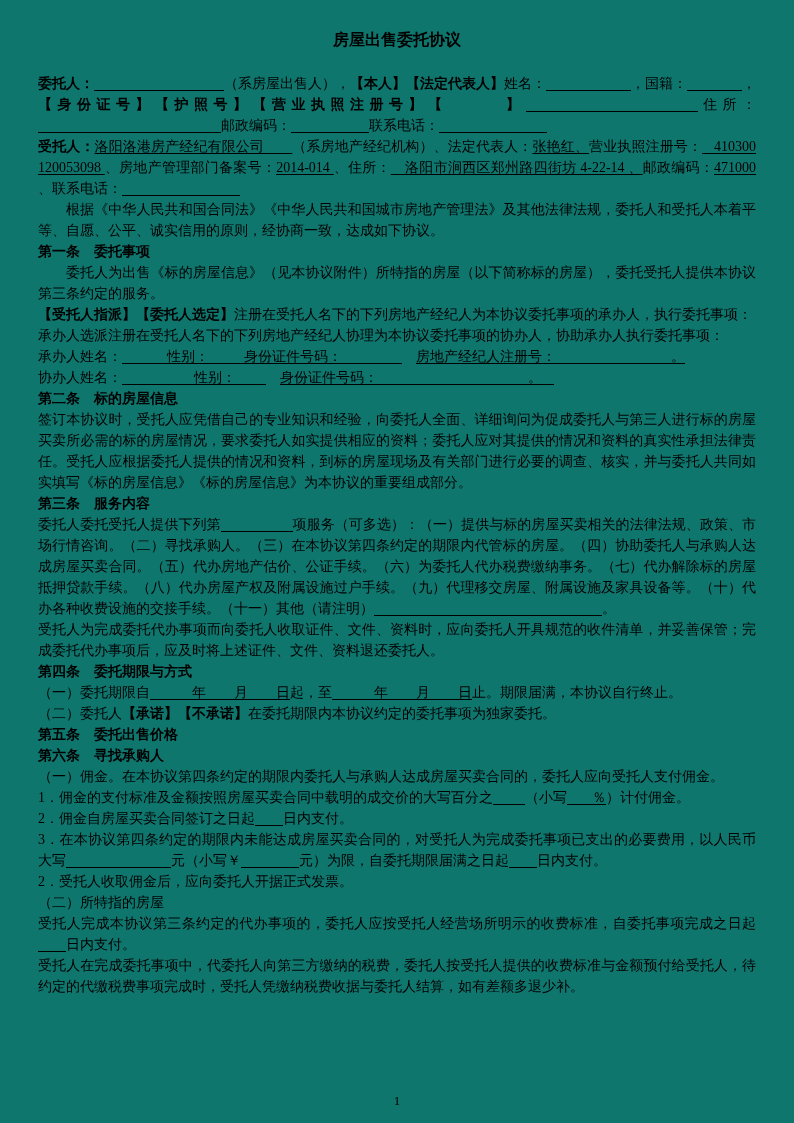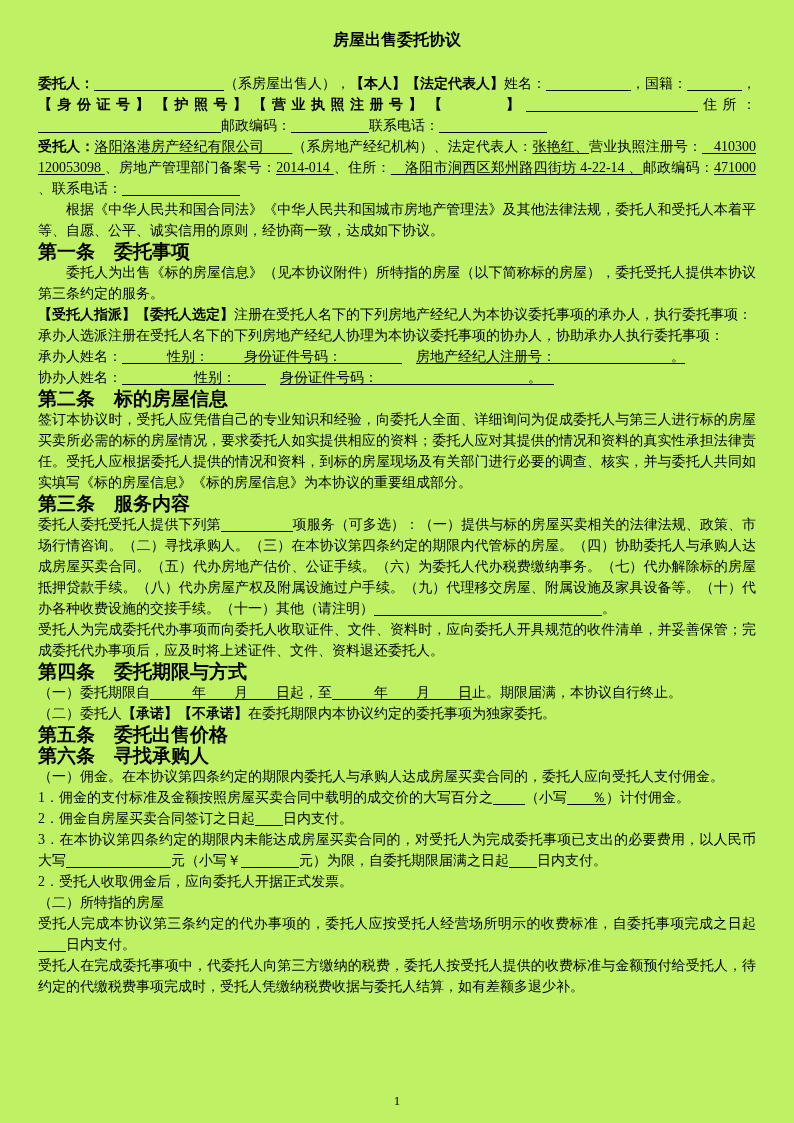--- a/index.html
+++ b/index.html
@@ -1,21 +1,21 @@
 <!DOCTYPE html>
 <html><head>
 <meta charset="utf-8">
 <style>
   html,body{margin:0;padding:0;width:794px;height:1123px;overflow:hidden;background:#fff;}
   body{font-family:"Liberation Serif","DejaVu Serif",serif;color:#000;}
   .page{position:relative;width:794px;height:1123px;box-sizing:border-box;
-        padding:30px 38px 0 38px;background:#bef264;}
+        padding:30px 38px 0 38px;background:#0f766e;}
   .title{font-size:16px;font-weight:bold;text-align:center;margin:0 0 23px 0;line-height:20px;}
   .doc p{margin:0;font-size:14px;line-height:21px;text-align:justify;word-break:break-all;}
-  .doc p.heading{font-weight:bold;font-size:19px;}
+  .doc p.heading{font-weight:bold;font-size:14px;}
   .doc p.indent{text-indent:2em;}
   .b{font-weight:bold;}
   .u{text-decoration:underline;text-underline-offset:2px;}
   .blank{display:inline-block;border-bottom:1px solid #000;height:1em;vertical-align:-3px;}
   .footer{position:absolute;left:0;right:0;bottom:14px;text-align:center;
           font-size:13px;line-height:16px;}
 </style>
 </head>
 <body>
 

